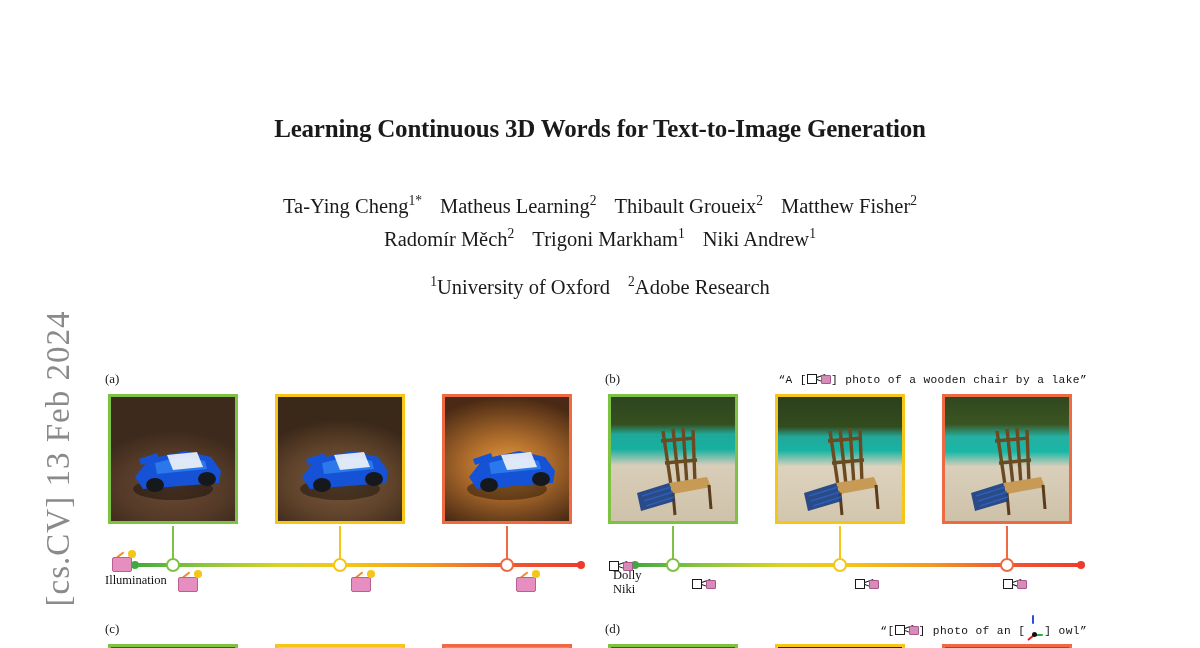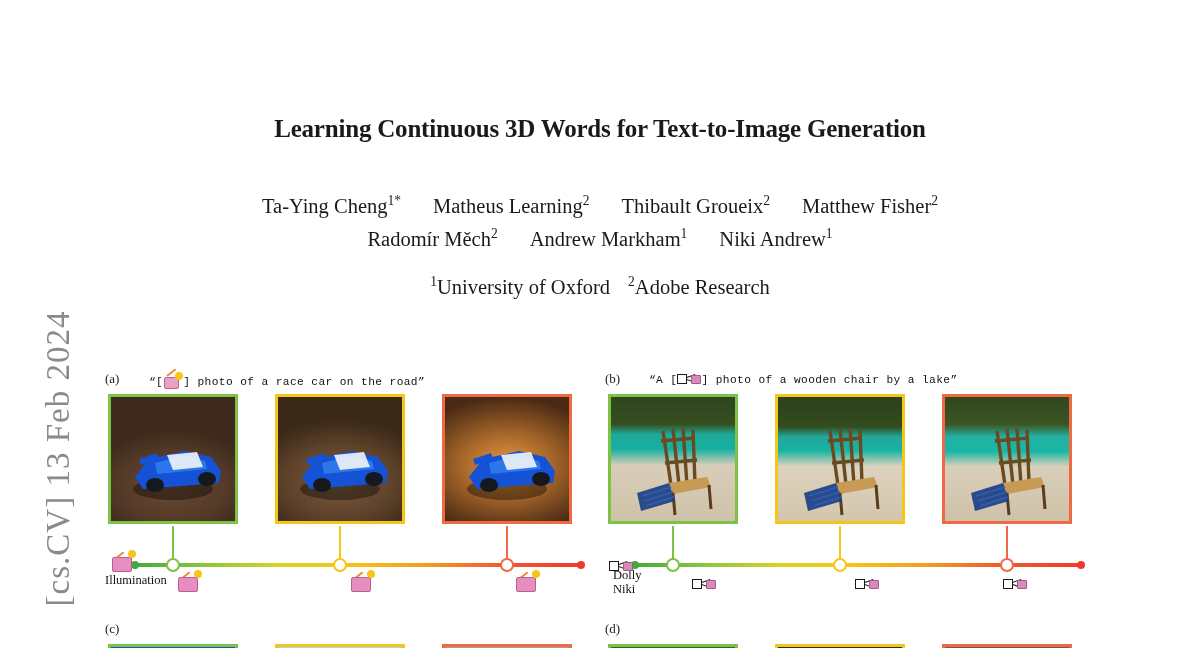--- a/index.html
+++ b/index.html
@@ -16,21 +16,21 @@
   }
   
   #paper-title{
     position:absolute;left:0;top:98px;width:1200px;text-align:center;
     font-size:25px;font-weight:bold;letter-spacing:-0.2px;
   }
   #author-list{
     position:absolute;left:0;top:190px;width:1200px;text-align:center;
     font-size:20.5px;line-height:33px;
   }
-  #author-list .au{white-space:nowrap;margin:0 16px;}
+  #author-list .au{white-space:nowrap;margin:0 9px;}
   #affiliations{
     position:absolute;left:0;top:276px;width:1200px;text-align:center;
     font-size:20.5px;
   }
   #affiliations .aff{white-space:nowrap;margin:0 9px;}
   sup{font-size:0.66em;vertical-align:super;line-height:0;}
   
   #figure{position:absolute;left:0;top:368px;width:1200px;height:290px;}
   .panel{position:absolute;width:482px;height:290px;}
   .panel.left{left:105px;}
@@ -40,21 +40,21 @@
 
   .panel-tag{
     position:absolute;left:0;top:3px;font-size:13px;
     font-family:"Liberation Serif", serif;
   }
   .prompt{
     position:absolute;top:4px;left:44px;width:438px;
     font-family:"Liberation Mono", monospace;font-size:11.2px;
     letter-spacing:0.4px;white-space:nowrap;color:#111;
   }
-  .prompt.center{text-align:left;}
+  .prompt.center{text-align:right;}
 
   
   .ico-illum{display:inline-block;width:20px;height:17px;position:relative;vertical-align:-4px;}
   .ico-illum .cube{position:absolute;left:1px;bottom:0;width:13px;height:10px;
      background:#e8a0c8;border:1.2px solid #b8608f;border-radius:2px;}
   .ico-illum .sun{position:absolute;right:0px;top:0px;width:8px;height:8px;border-radius:50%;
      background:#f5c518;}
   .ico-illum .ray{position:absolute;left:4px;top:3px;width:11px;height:2px;background:#f08a2a;
      transform:rotate(-38deg);transform-origin:left center;}
 
@@ -107,32 +107,31 @@
 
 <div id="arxiv-stamp">[cs.CV]  13 Feb 2024</div>
 
 <h1 id="paper-title">Learning Continuous 3D Words for Text-to-Image Generation</h1>
 
 <div id="author-list">
   <div>
     <span class="au"><span>Ta-Ying Cheng</span><sup>1*</sup></span><span class="au"><span>Matheus Learning</span><sup>2</sup></span><span class="au"><span>Thibault Groueix</span><sup>2</sup></span><span class="au"><span>Matthew Fisher</span><sup>2</sup></span>
   </div>
   <div>
-    <span class="au"><span>Radomír Měch</span><sup>2</sup></span><span class="au"><span>Andrew Markham</span><sup>1</sup></span><span class="au"><span>Niki Andrew</span><sup>1</sup></span>
+    <span class="au"><span>Radomír Měch</span><sup>2</sup></span><span class="au"><span>Trigoni Markham</span><sup>1</sup></span><span class="au"><span>Niki Andrew</span><sup>1</sup></span>
   </div>
 </div>
 
 <div id="affiliations">
   <span class="aff"><sup>1</sup><span>University of Oxford</span></span><span class="aff"><sup>2</sup><span>Adobe Research</span></span>
 </div>
 
 <div id="figure">
     <div class="panel left rowA">
       <div class="panel-tag">(a)</div>
-      <div class="prompt "><span>“[</span><span class="ico-illum"><span class="ray"></span><span class="cube"></span><span class="sun"></span></span><span>] photo of a race car on the road”</span></div>
       <div class="img-row">
         <div class="thumb i0" style="left:3px;border-color:#7dc242">
           <div class="canvas" style="background:radial-gradient(ellipse 70% 45% at 50% 72%, #6a4a33 0%, #553a28 60%, #3d2a1c 100%), linear-gradient(#7d5a3c,#5a3f2a)"></div>
           <svg width="130" height="130" viewBox="0 0 130 130" style="position:absolute;inset:0">
             <ellipse cx="62" cy="92" rx="40" ry="11" fill="#000" opacity=".38"></ellipse>
             <path d="M24 80 L38 62 L74 54 L100 60 L110 74 L108 86 L32 92 Z" fill="#1552d6"></path>
             <path d="M44 66 L72 59 L94 64 L96 72 L46 77 Z" fill="#2f7ff0" opacity=".85"></path>
             <path d="M56 58 L86 55 L92 70 L62 73 Z" fill="#f2f4f8" opacity=".9"></path>
             <ellipse cx="44" cy="88" rx="9" ry="7" fill="#15181c"></ellipse>
             <ellipse cx="96" cy="82" rx="9" ry="7" fill="#15181c"></ellipse>
@@ -284,20 +283,21 @@
         <div class="thumb i1" style="left:170px;border-color:#f5c518">
           <div class="canvas" style="background:linear-gradient(#a7d8f0 0%, #7fc6ea 45%, #2a96d8 100%)"></div>
         </div>
         <div class="thumb i2" style="left:337px;border-color:#ef6a42">
           <div class="canvas" style="background:linear-gradient(#8ea3b8 0%, #7d93ab 45%, #4a6480 100%)"></div>
         </div>
       </div>
     </div>
     <div class="panel right rowB">
       <div class="panel-tag">(d)</div>
+      <div class="prompt center"><span>“[</span><span class="ico-dolly"><span class="f1"></span><span class="f2"></span><span class="cam"></span><span class="obj"></span></span><span>] photo of an [</span><span class="ico-axes"><span class="ax-z"></span><span class="ax-y"></span><span class="ax-x"></span><span class="hub"></span></span><span>] owl”</span></div>
       <div class="img-row">
         <div class="thumb i0" style="left:3px;border-color:#7dc242">
           <div class="canvas" style="background:linear-gradient(#3c5a30 0%, #33502a 50%, #22361b 100%)"></div>
         </div>
         <div class="thumb i1" style="left:170px;border-color:#f5c518">
           <div class="canvas" style="background:linear-gradient(#2a2a28 0%, #4a4a46 50%, #1e1e1c 100%)"></div>
         </div>
         <div class="thumb i2" style="left:337px;border-color:#ef6a42">
           <div class="canvas" style="background:linear-gradient(#5a6268 0%, #4e565c 50%, #343a3f 100%)"></div>
         </div>

